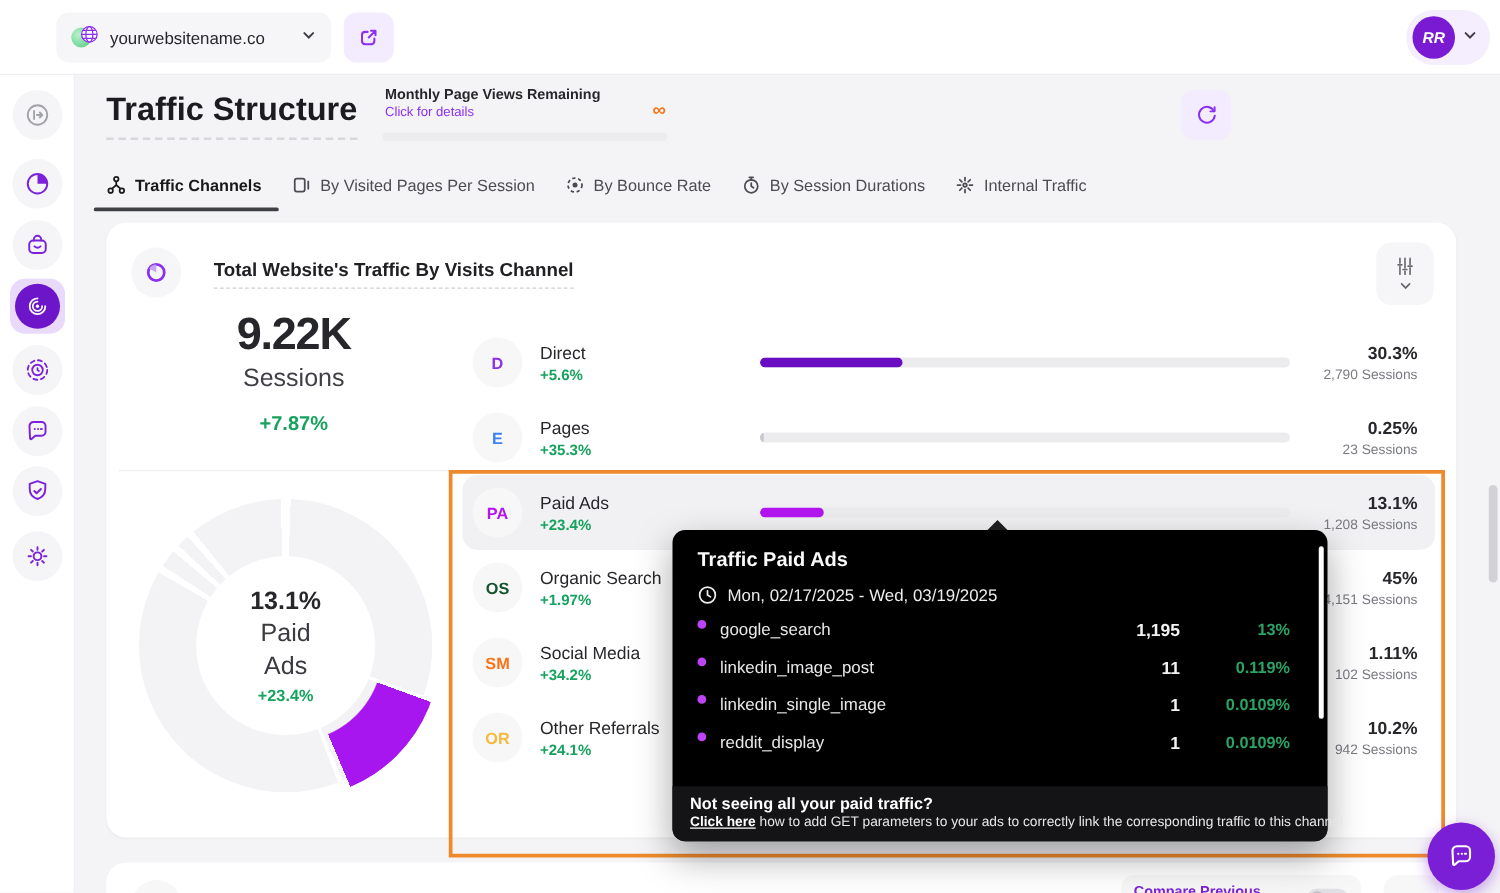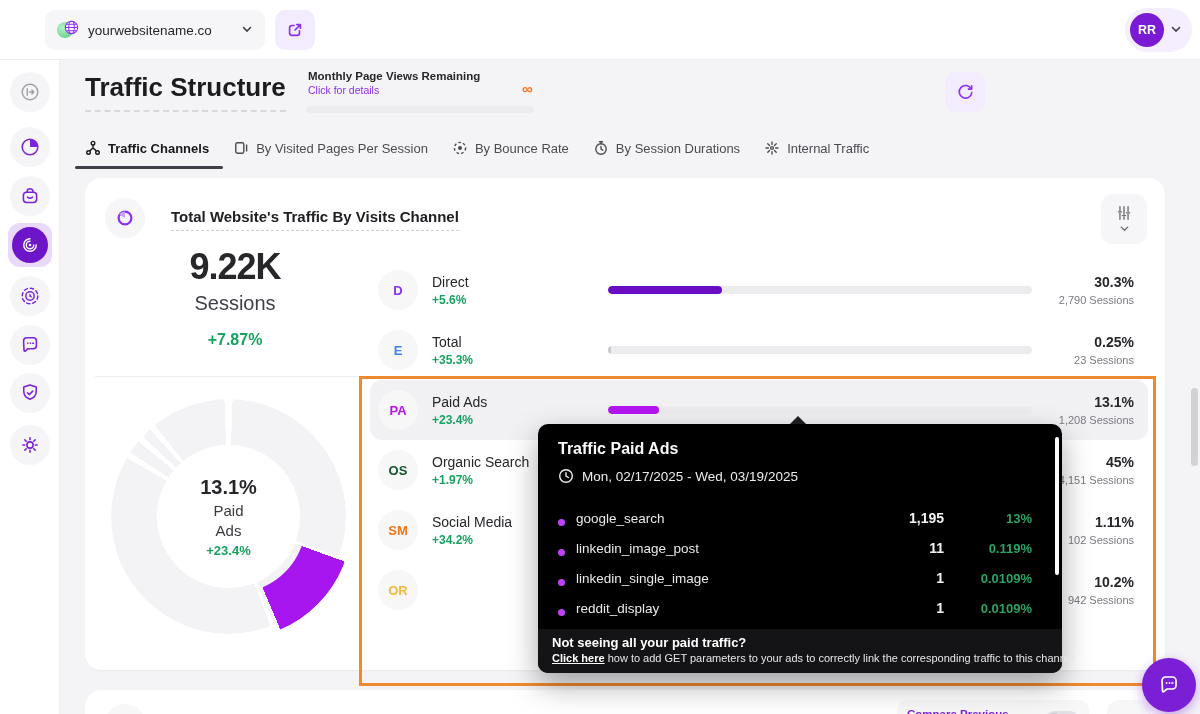--- a/index.html
+++ b/index.html
@@ -8,21 +8,21 @@
   
   #topbar { position:absolute; left:0; top:0; width:1200px; height:60px; background:#fff; border-bottom:1px solid #ededf0; z-index:20; }
   .site-pill { position:absolute; left:45px; top:10px; height:40px; width:220px; background:#f6f6f8; border-radius:10px; display:flex; align-items:center; padding:0 12px; cursor:pointer; }
   .site-pill .logo { width:22px; height:22px; position:relative; margin-right:9px; flex:none; }
   .logo .g1 { position:absolute; left:0; top:3px; width:16px; height:16px; border-radius:50%; background:radial-gradient(circle at 35% 35%, #baf0cd, #4fca7e); }
   .logo svg { position:absolute; right:0; top:1px; }
   .site-pill .site-name { font-size:13.5px; color:#27272b; font-weight:500; flex:1; }
   .chev { color:#3f3f46; }
   .ext-btn { position:absolute; left:275px; top:10px; width:40px; height:40px; border-radius:10px; background:#f3ebfe; display:flex; align-items:center; justify-content:center; cursor:pointer; }
   .avatar-pill { position:absolute; right:8px; top:8px; height:44px; border-radius:22px; background:#f4eefe; display:flex; align-items:center; padding:0 10px 0 5px; gap:6px; cursor:pointer; }
-  .avatar-circle { width:34px; height:34px; border-radius:50%; background:#7a1bd3; color:#fff; font-size:12.5px; font-weight:700; display:flex; align-items:center; justify-content:center; }
+  .avatar-circle { width:34px; height:34px; border-radius:50%; background:#7a1bd3; color:#fff; font-size:12.5px; font-weight:700; display:flex; align-items:center; justify-content:center;font-style:italic; }
 
   
   #sidebar { position:absolute; left:0; top:60px; width:60px; height:654px; background:#fff; border-right:1px solid #eeedf1; z-index:15; }
   .side-item { position:absolute; left:10px; width:40px; height:40px; border-radius:50%; background:#f5f5f7; display:flex; align-items:center; justify-content:center; cursor:pointer; }
   .side-item.active-wrap { left:8px; width:44px; height:44px; border-radius:12px; background:#e9d9fb; }
   .active-inner { width:36px; height:36px; border-radius:50%; background:#6d16c9; display:flex; align-items:center; justify-content:center; }
 
   
   #main { position:absolute; left:60px; top:60px; width:1140px; height:654px; }
   .page-title { position:absolute; left:25px; top:12px; font-size:26px; font-weight:800; color:#1b1b20; border-bottom:2px dashed #d8d8dc; padding-bottom:7px; }
@@ -56,21 +56,21 @@
   .donut-box { position:absolute; left:26px; top:221px; width:235px; height:235px; }
   .donut-base, .donut-slice { position:absolute; inset:0; border-radius:50%;
     -webkit-mask:radial-gradient(circle, transparent 71px, #000 72px); mask:radial-gradient(circle, transparent 71px, #000 72px); }
   .donut-base { background:conic-gradient(from 0deg,
       #fff 0deg 2deg, #f3f3f5 2deg 110deg, #fff 110deg 112deg, #f3f3f5 112deg 157deg,
       #fff 157deg 159deg, #f3f3f5 159deg 300deg, #fff 300deg 303deg, #f3f3f5 303deg 310deg,
       #fff 310deg 313deg, #f3f3f5 313deg 318deg, #fff 318deg 321deg, #f3f3f5 321deg 358deg, #fff 358deg 360deg); }
   .donut-slice { background:conic-gradient(from 110deg, #a716ee 0deg 47deg, transparent 47deg 360deg); transform:translate(6px,5px); }
   .donut-center { position:absolute; inset:0; display:flex; flex-direction:column; align-items:center; justify-content:center; text-align:center; }
   .dc-pct { font-size:20px; font-weight:700; color:#27272b; }
-  .dc-line { font-size:15px; color:#3a3a40; margin-top:3px; }
+  .dc-line { font-size:20px; color:#3a3a40; margin-top:3px; }
   .dc-change { font-size:13px; font-weight:700; color:#17a35f; margin-top:4px; }
 
   
   #channel-list { position:absolute; left:285px; top:82px; width:778px; }
   .ch-row { position:relative; height:60px; display:flex; align-items:center; padding:0 14px 0 8px; }
   .ch-row.highlight { background:#f1f1f4; border-radius:12px; }
   .ch-avatar { width:40px; height:40px; border-radius:50%; background:#f7f7f8; display:flex; align-items:center; justify-content:center; font-size:13px; font-weight:700; flex:none; }
   .ch-names { margin-left:14px; width:150px; }
   .ch-name { font-size:14px; color:#27272b; }
   .ch-change { font-size:12px; font-weight:700; color:#17a35f; margin-top:3px; }
@@ -83,21 +83,21 @@
   
   #highlight-rect { position:absolute; left:359px; top:376px; width:797px; height:310px; border:3px solid #ee8a2d; z-index:55; pointer-events:none; }
 
   
   #tooltip { position:absolute; left:538px; top:424px; width:524px; height:249px; background:#000000; border-radius:10px; box-shadow:0 12px 30px rgba(0,0,0,.35); z-index:60; padding:16px 20px 0 20px; }
   .tt-caret { position:absolute; left:252px; top:-8px; width:0; height:0; border-left:8px solid transparent; border-right:8px solid transparent; border-bottom:8px solid #1d1d20; }
   .tt-title { font-size:16px; font-weight:600; color:#fafafa; }
   .tt-date-row { display:flex; align-items:center; gap:8px; margin-top:10px; }
   .tt-date { font-size:13.5px; color:#ececee; }
   .tt-rows { margin-top:12px; }
-  .tt-row { height:30px; display:flex; align-items:flex-end; padding-right:10px; }
+  .tt-row { height:30px; display:flex; align-items:flex-start; padding-right:10px; }
   .tt-bullet { width:7px; height:7px; border-radius:50%; background:#bd43f7; flex:none; }
   .tt-name { font-size:13.5px; color:#e8e8ea; margin-left:11px; flex:1; }
   .tt-value { width:72px; text-align:right; font-size:14px; font-weight:600; color:#f2f2f2; }
   .tt-pct { width:88px; text-align:right; font-size:13px; font-weight:600; color:#2aa365; }
   .tt-footer { position:absolute; left:0; right:0; bottom:0; height:44px; background:#141416; border-radius:0 0 10px 10px; padding:6px 14px; }
   .tt-f-title { font-size:13px; font-weight:700; color:#fff; }
   .tt-f-line { font-size:11px; color:#e6e6e8; margin-top:2px; white-space:nowrap; }
   .tt-f-link { font-weight:700; text-decoration:underline; color:#fff; cursor:pointer; }
   .tt-scroll { position:absolute; right:3px; top:13px; width:4px; height:138px; background:#fdfdfd; border-radius:2px; }
 
@@ -314,21 +314,21 @@
           </span>
     <span class="ch-right">
       <span class="ch-pct" style="display:block">30.3%</span>
       <span class="ch-sessions" style="display:block">2,790 Sessions</span>
     </span>
   </div>
 
   <div class="ch-row">
     <span class="ch-avatar" style="color: rgb(59, 130, 246);">E</span>
     <span class="ch-names">
-      <span class="ch-name" style="display:block">Total</span>
+      <span class="ch-name" style="display:block">Pages</span>
       <span class="ch-change" style="display:block">+35.3%</span>
     </span>
     <span class="ch-bar">
             <span class="ch-bar-fill" style="display: block; width: 0.8%; background: rgb(200, 200, 208);"></span>
           </span>
     <span class="ch-right">
       <span class="ch-pct" style="display:block">0.25%</span>
       <span class="ch-sessions" style="display:block">23 Sessions</span>
     </span>
   </div>
@@ -373,20 +373,24 @@
             <span class="ch-bar-fill" style="display: block; width: 1.1%; background: rgb(249, 115, 22);"></span>
           </span>
     <span class="ch-right">
       <span class="ch-pct" style="display:block">1.11%</span>
       <span class="ch-sessions" style="display:block">102 Sessions</span>
     </span>
   </div>
 
   <div class="ch-row">
     <span class="ch-avatar" style="color: rgb(246, 185, 61);">OR</span>
+    <span class="ch-names">
+      <span class="ch-name" style="display:block">Other Referrals</span>
+      <span class="ch-change" style="display:block">+24.1%</span>
+    </span>
     <span class="ch-bar">
             <span class="ch-bar-fill" style="display: block; width: 10.2%; background: rgb(246, 185, 61);"></span>
           </span>
     <span class="ch-right">
       <span class="ch-pct" style="display:block">10.2%</span>
       <span class="ch-sessions" style="display:block">942 Sessions</span>
     </span>
   </div>
 </div>
   </div>

